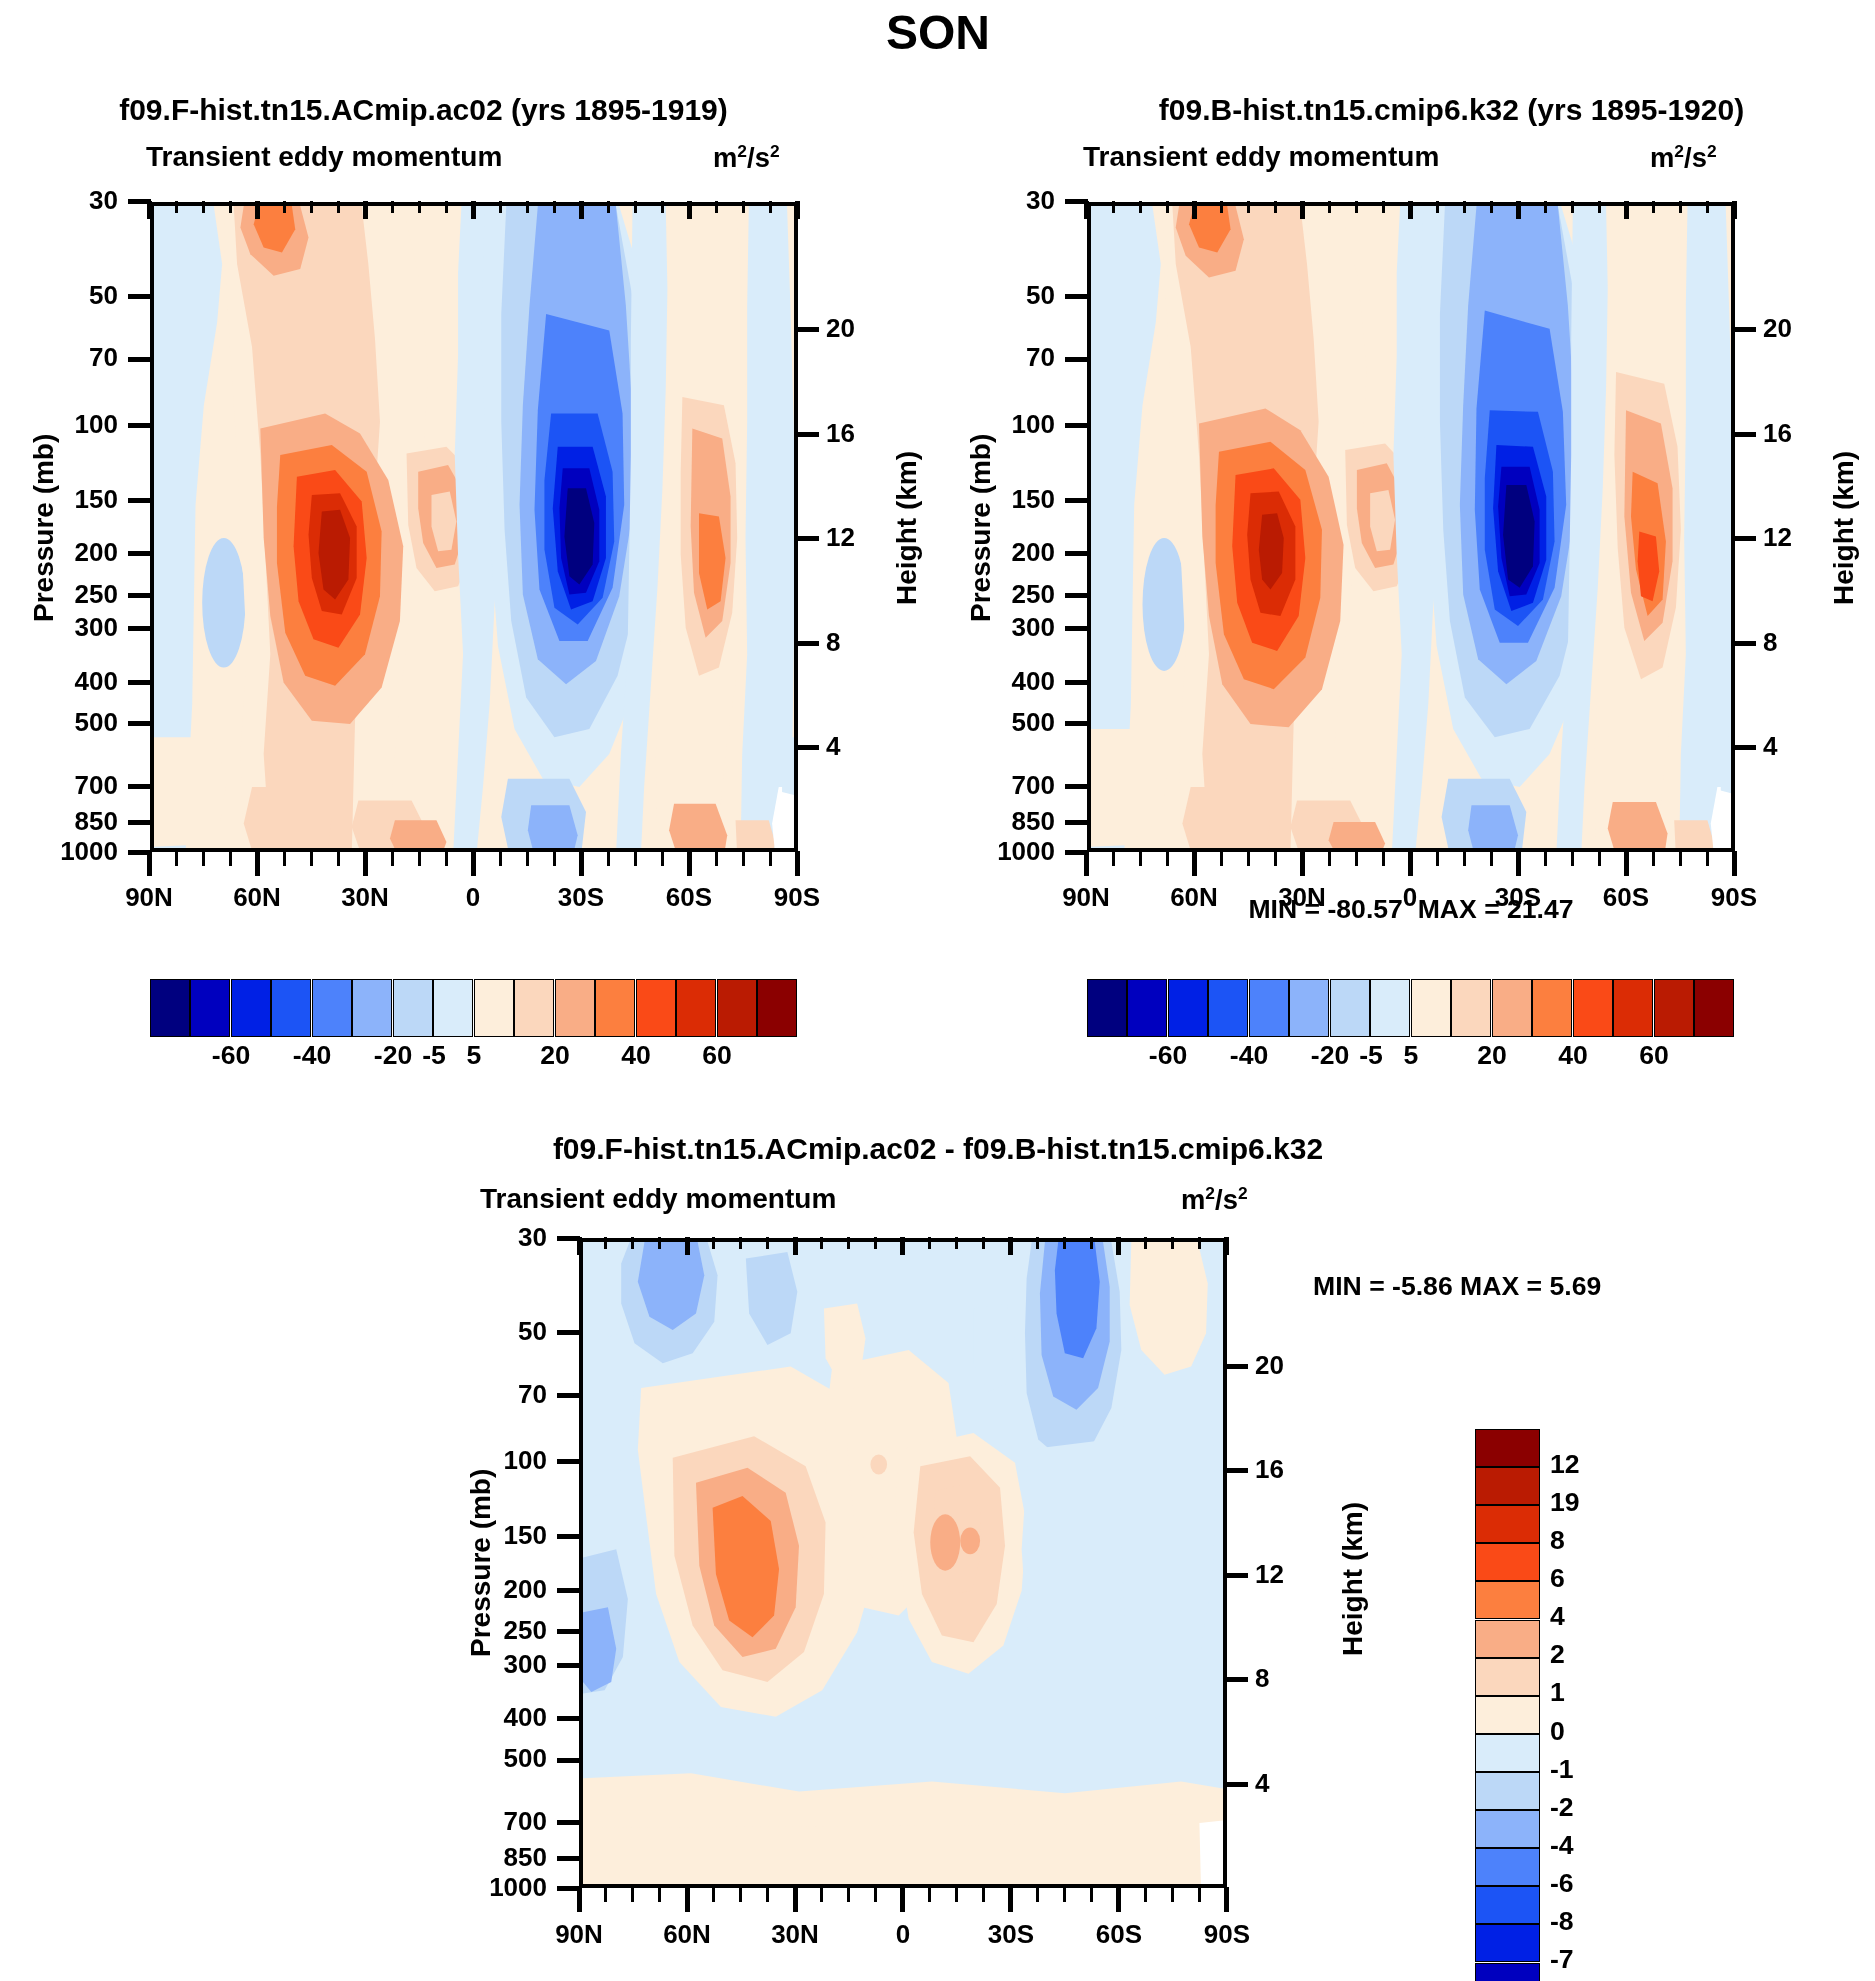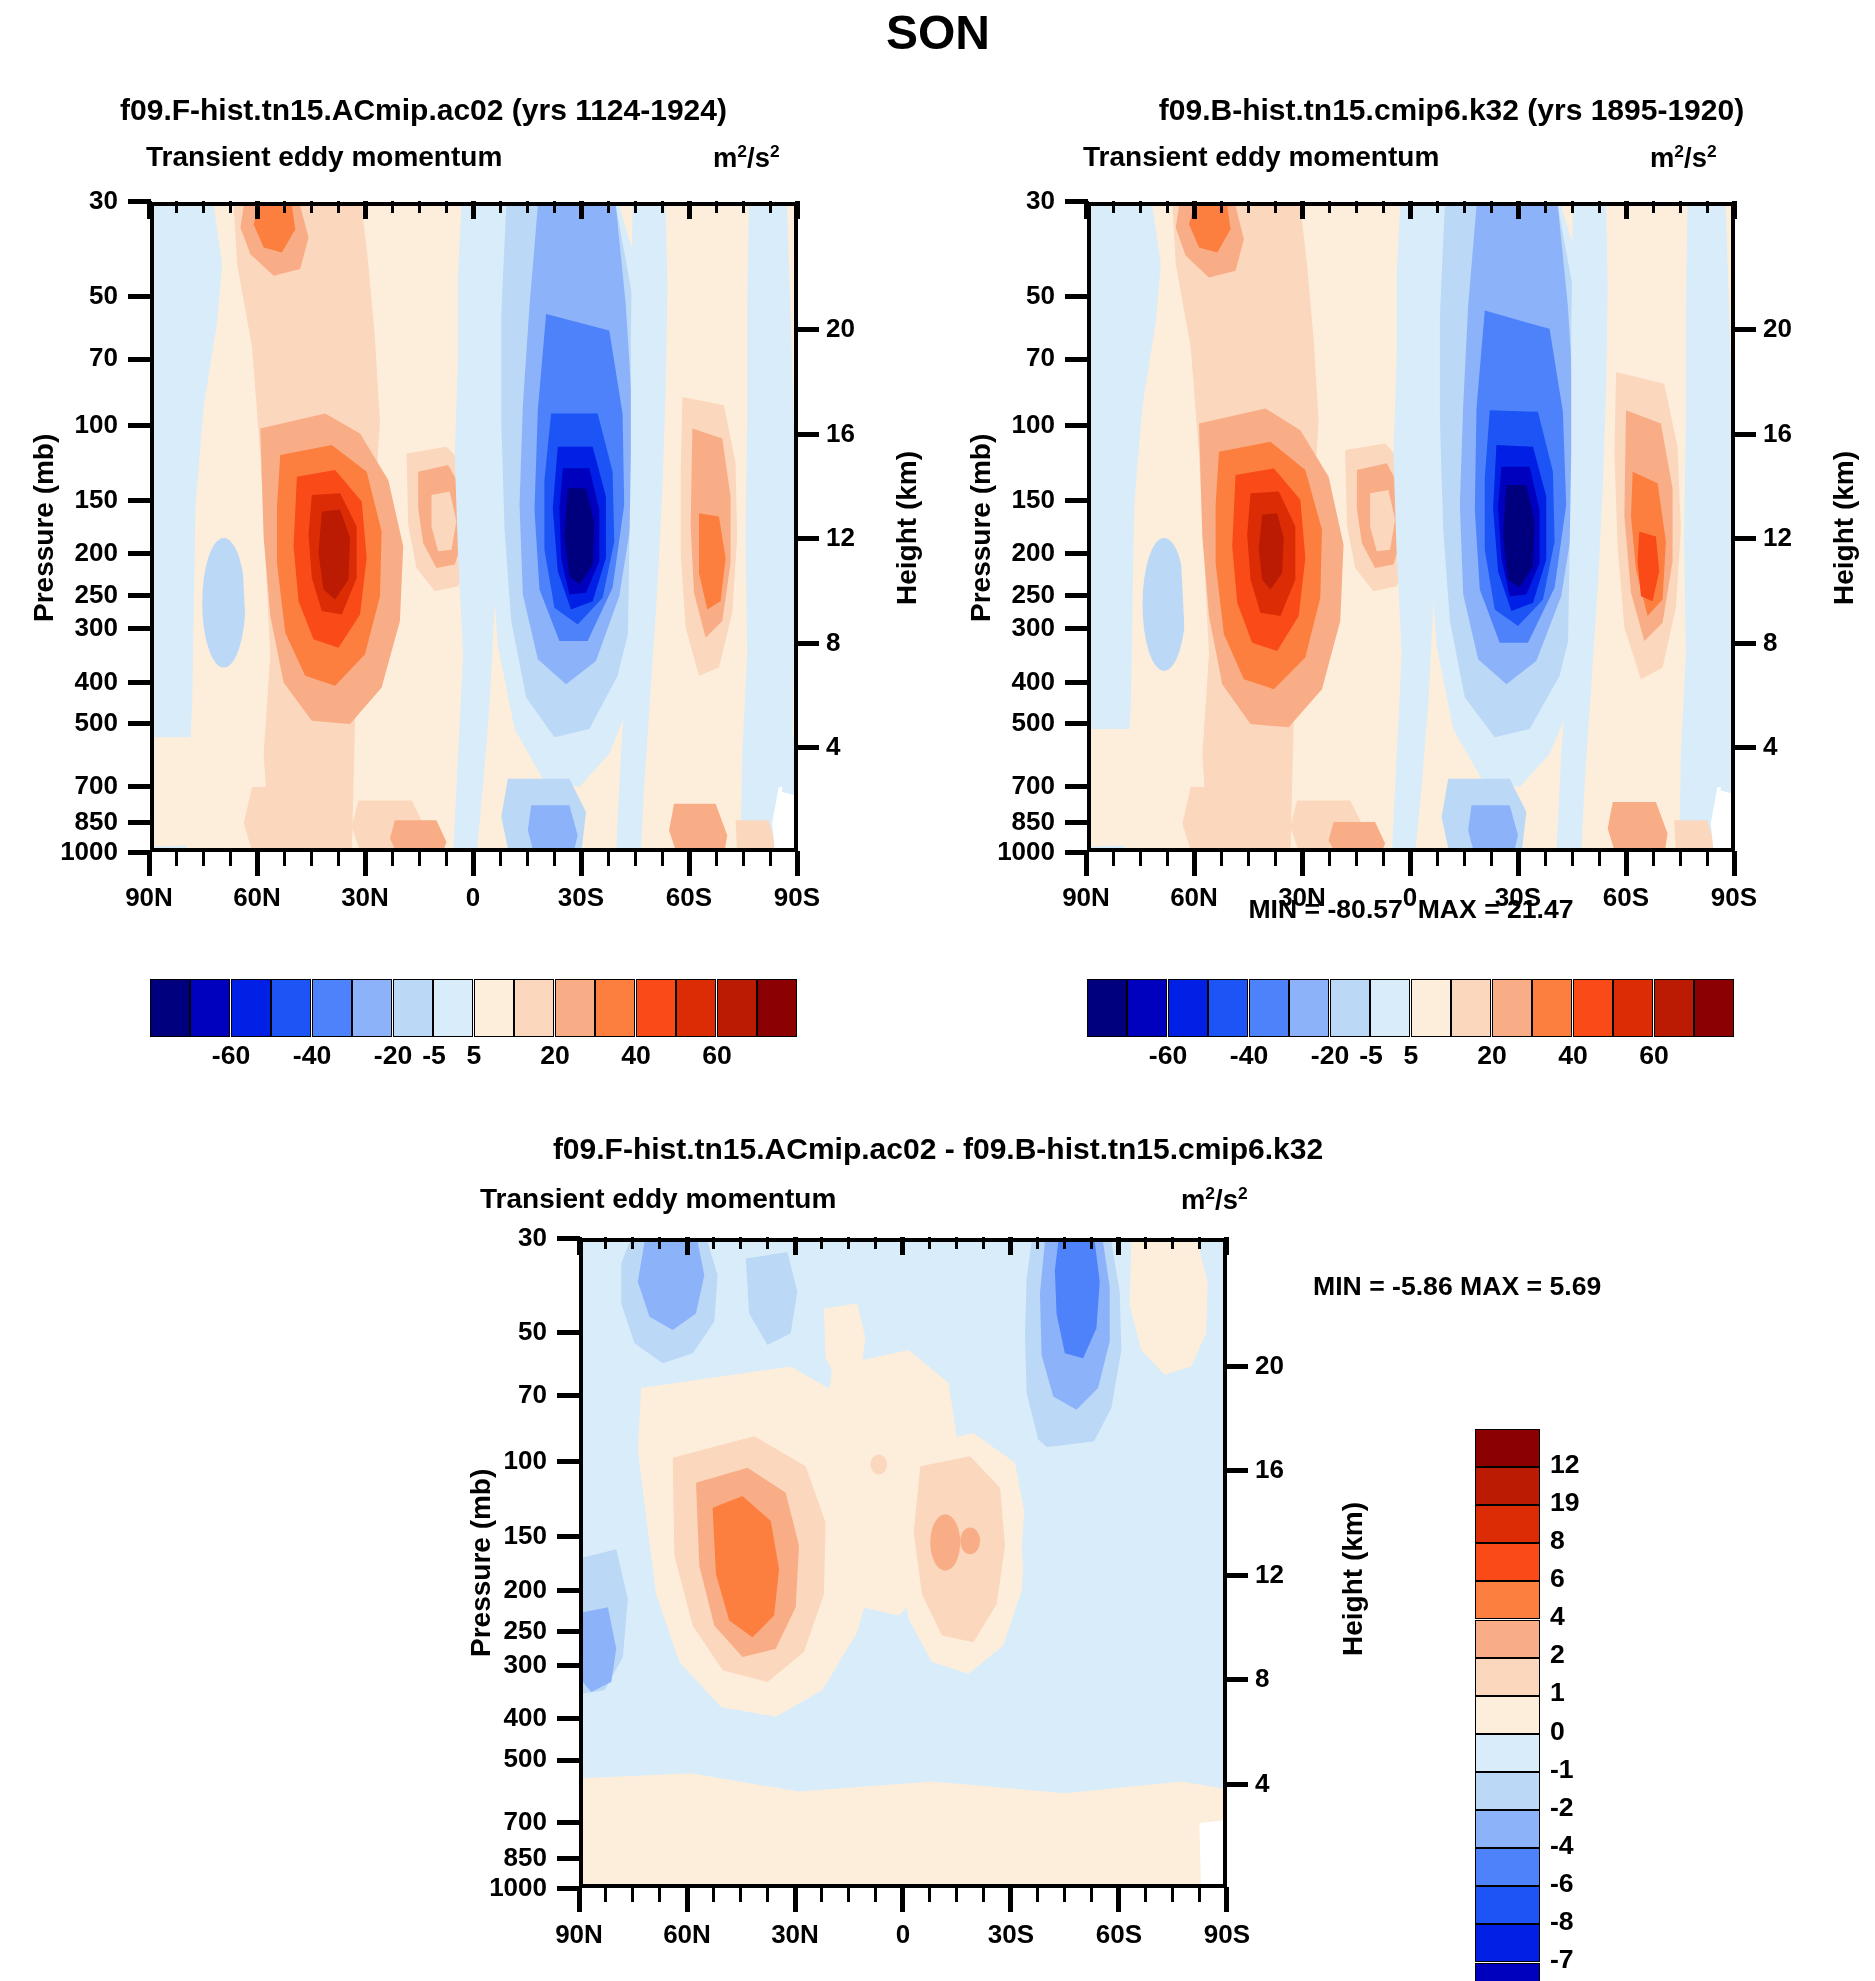--- a/index.html
+++ b/index.html
@@ -33,21 +33,21 @@
 </style>
 </head>
 <body>
 
 <div class="fig">
 
   <div class="abs" id="super-title">SON</div>
 
   <div class="abs" style="left:0;top:0;width:939px;height:1097px;">
 
-    <div class="abs panel-title" style="left:0;top:93px;width:847px;">f09.F-hist.tn15.ACmip.ac02 (yrs 1124-1924)</div>
+    <div class="abs panel-title" style="left:0;top:93px;width:847px;">f09.F-hist.tn15.ACmip.ac02 (yrs 1895-1919)</div>
 
     <div class="abs panel-subtitle" style="left:146px;top:141px;">Transient eddy momentum</div>
 
     <div class="abs units" style="left:713px;top:141px;">
       <span>m</span><sup>2</sup><span>/s</span><sup>2</sup>
     </div>
 
     <div class="abs" style="left: 28px; top: 622px;">
       <div class="axis-title-vert" style="transform: rotate(-90deg); position: absolute; left: 0px; top: 0px; transform-origin: 0px 0px; white-space: nowrap;">Pressure (mb)</div>
     </div>

